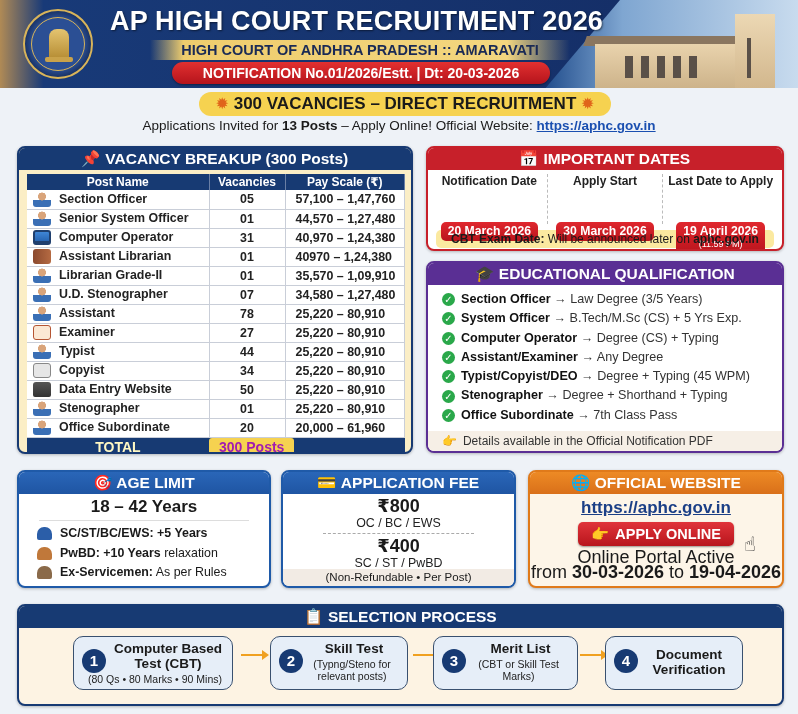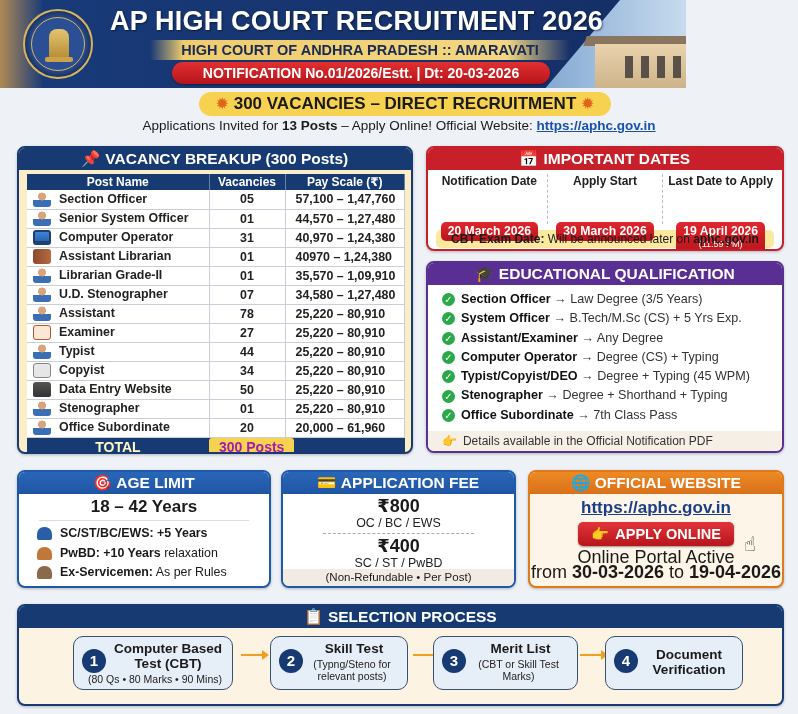--- a/index.html
+++ b/index.html
@@ -1,20 +1,20 @@
 <!DOCTYPE html>
 <html><head>
 <meta charset="utf-8">
 <style>
   *{box-sizing:border-box;margin:0;padding:0;}
   html,body{width:798px;height:714px;overflow:hidden;}
   body{font-family:"Liberation Sans","DejaVu Sans",sans-serif;background:#eef2f7;color:#1a1a1a;position:relative;}
 
   
-  .header{position:absolute;left:0;top:0;width:686px;height:88px;
+  .header{position:absolute;left:0;top:0;width:798px;height:88px;
     background:linear-gradient(90deg,#c9a16a 0%,#1d3a78 6%,#17336f 50%,#1e4a8a 68%,#7fa6d1 78%,#c8dbee 100%);overflow:hidden;}
   .header .blue-band{position:absolute;left:0;top:0;width:620px;height:88px;
     background:linear-gradient(90deg,#b08a55 0%,#183a78 7%,#152f68 100%);
     clip-path:polygon(0 0,100% 0,88% 100%,0 100%);}
   .emblem{position:absolute;left:23px;top:9px;width:70px;height:70px;border-radius:50%;
     background:radial-gradient(circle,#2b4f94 55%,#1a3468 70%);border:2px solid #d8b45a;}
   .emblem .ring{position:absolute;left:6px;top:6px;right:6px;bottom:6px;border-radius:50%;border:1px solid #d8b45a;}
   .emblem .lion{position:absolute;left:24px;top:18px;width:20px;height:30px;
     background:linear-gradient(#e4c470,#b58c33);border-radius:8px 8px 2px 2px;}
   .emblem .lion-base{position:absolute;left:20px;top:46px;width:28px;height:5px;background:#c9a24a;border-radius:2px;}
@@ -276,22 +276,22 @@
 </div>
 
 <div class="panel qual">
   <div class="panel-head">
     <span>🎓</span>
     <span>EDUCATIONAL QUALIFICATION</span>
   </div>
   <ul class="qlist" id="qual-list">
       <li><span class="chk">✓</span><b>Section Officer</b><span> → Law Degree (3/5 Years)</span></li>
       <li><span class="chk">✓</span><b>System Officer</b><span> → B.Tech/M.Sc (CS) + 5 Yrs Exp.</span></li>
+      <li><span class="chk">✓</span><b>Computer Operator</b><span> → Degree (CS) + Typing</span></li>
       <li><span class="chk">✓</span><b>Assistant/Examiner</b><span> → Any Degree</span></li>
-      <li><span class="chk">✓</span><b>Computer Operator</b><span> → Degree (CS) + Typing</span></li>
       <li><span class="chk">✓</span><b>Typist/Copyist/DEO</b><span> → Degree + Typing (45 WPM)</span></li>
       <li><span class="chk">✓</span><b>Stenographer</b><span> → Degree + Shorthand + Typing</span></li>
       <li><span class="chk">✓</span><b>Office Subordinate</b><span> → 7th Class Pass</span></li>
     </ul>
   <div class="qnote">
     <span class="hand">👉</span><span>Details available in the Official Notification PDF</span>
   </div>
 </div>
 
 <div class="panel age">

